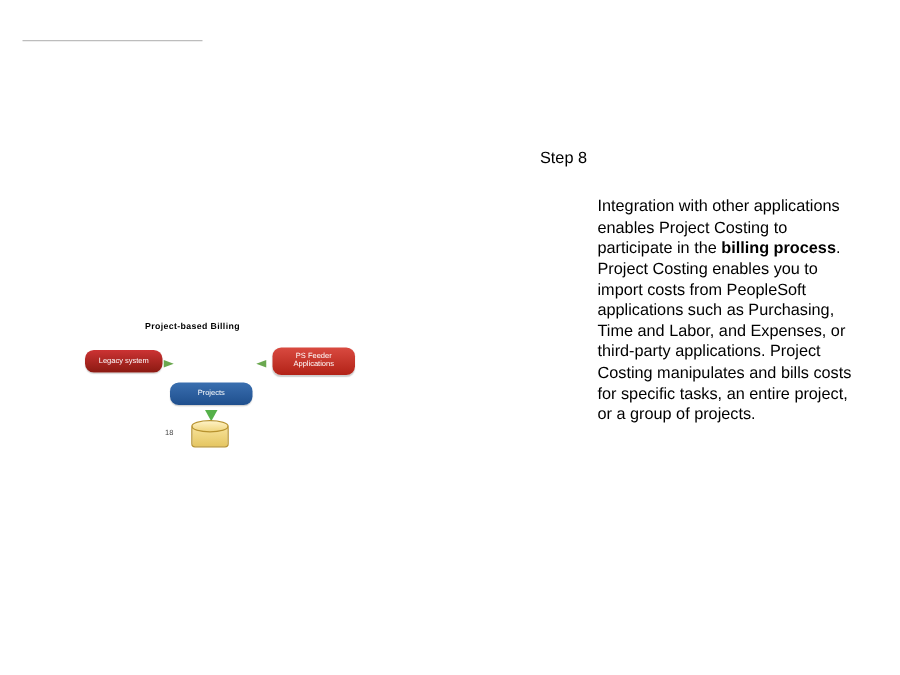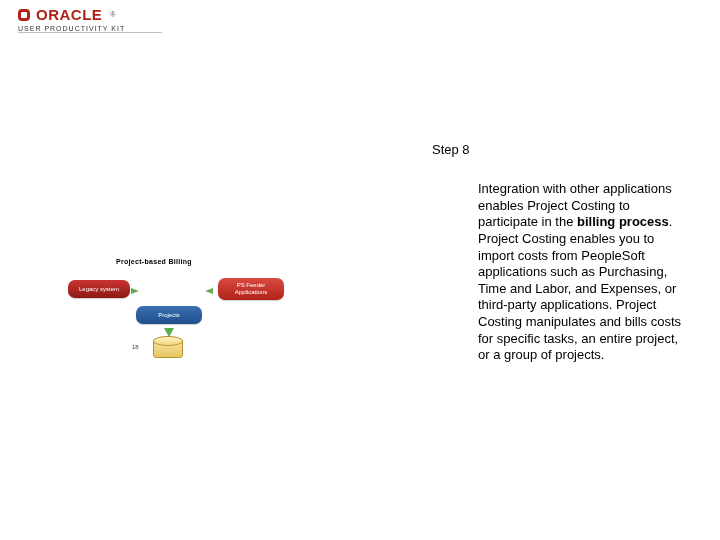--- a/index.html
+++ b/index.html
@@ -51,38 +51,30 @@
   .arrow-right {
     position: absolute; width: 0; height: 0;
     border-top: 3px solid transparent; border-bottom: 3px solid transparent;
     border-left: 8px solid #6aa84f;
   }
   .ar1 { left: 63px; top: 30px; }
   .ar2 { left: 137px; top: 30px; transform: scaleX(-1); }
 
   
   .rcol { position: absolute; left: 432px; top: 118px; width: 258px; }
-  .step { font-size: 13px; margin-bottom: 24px; margin-top: 24px; }
+  .step { font-size: 13px; margin-bottom: 24px; }
   .body-text { font-size: 13px; line-height: 1.28; margin-left: 46px; }
   .body-text b { font-weight: bold; }
 </style>
 </head>
 <body>
 
 <div class="page">
 
   <div class="header">
-    <div class="logo-block">
-      <div class="oracle-logo">
-        <span class="oracle-o"></span>
-        <span class="oracle-word">ORACLE</span>
-        <span class="oracle-tm">®</span>
-      </div>
-      <div class="subbrand">USER PRODUCTIVITY KIT</div>
-    </div>
     <div class="hr1"></div>
   </div>
 
   <div class="diagram">
     <div class="title">Project-based Billing</div>
     <div class="box red1">Legacy system</div>
     <span class="arrow-right ar1"></span>
     <div class="box red2">PS Feeder Applications</div>
     <span class="arrow-right ar2"></span>
     <div class="box blue">Projects</div>

